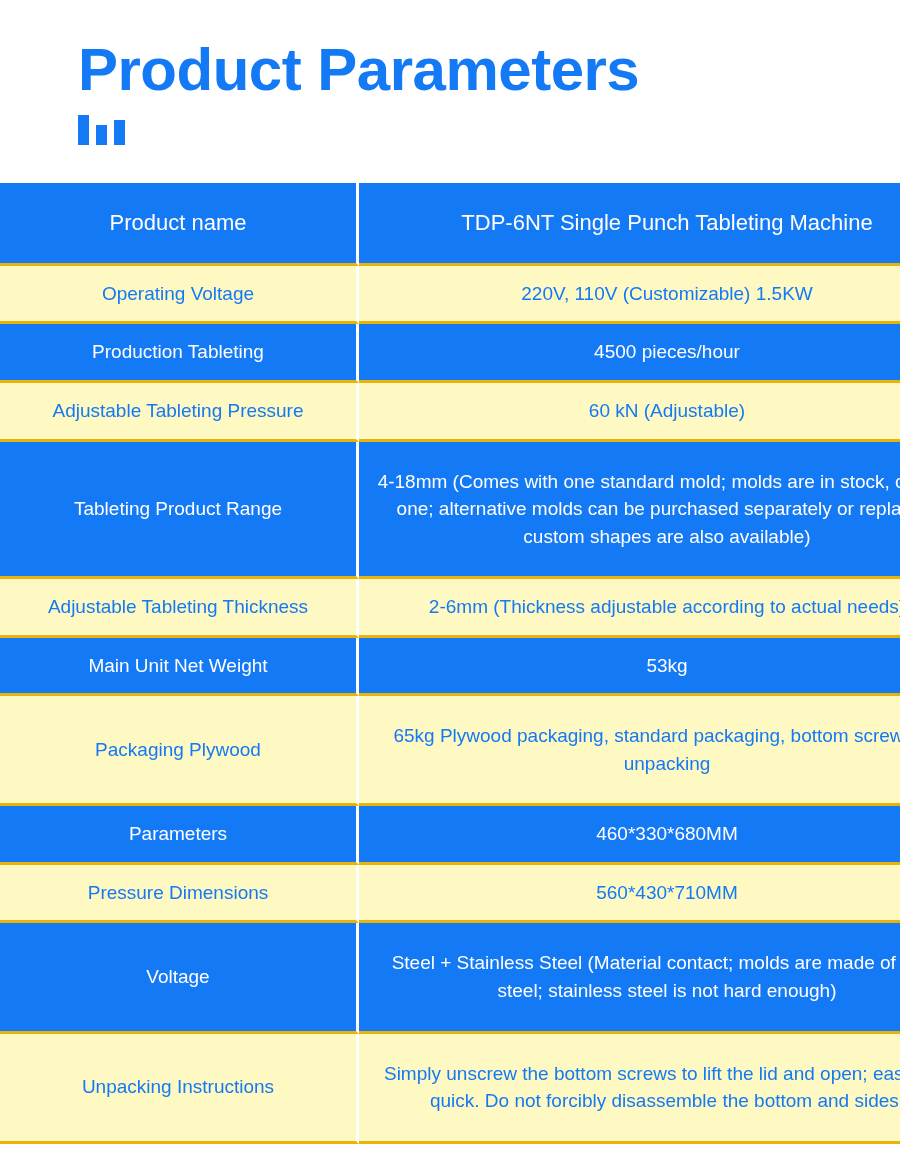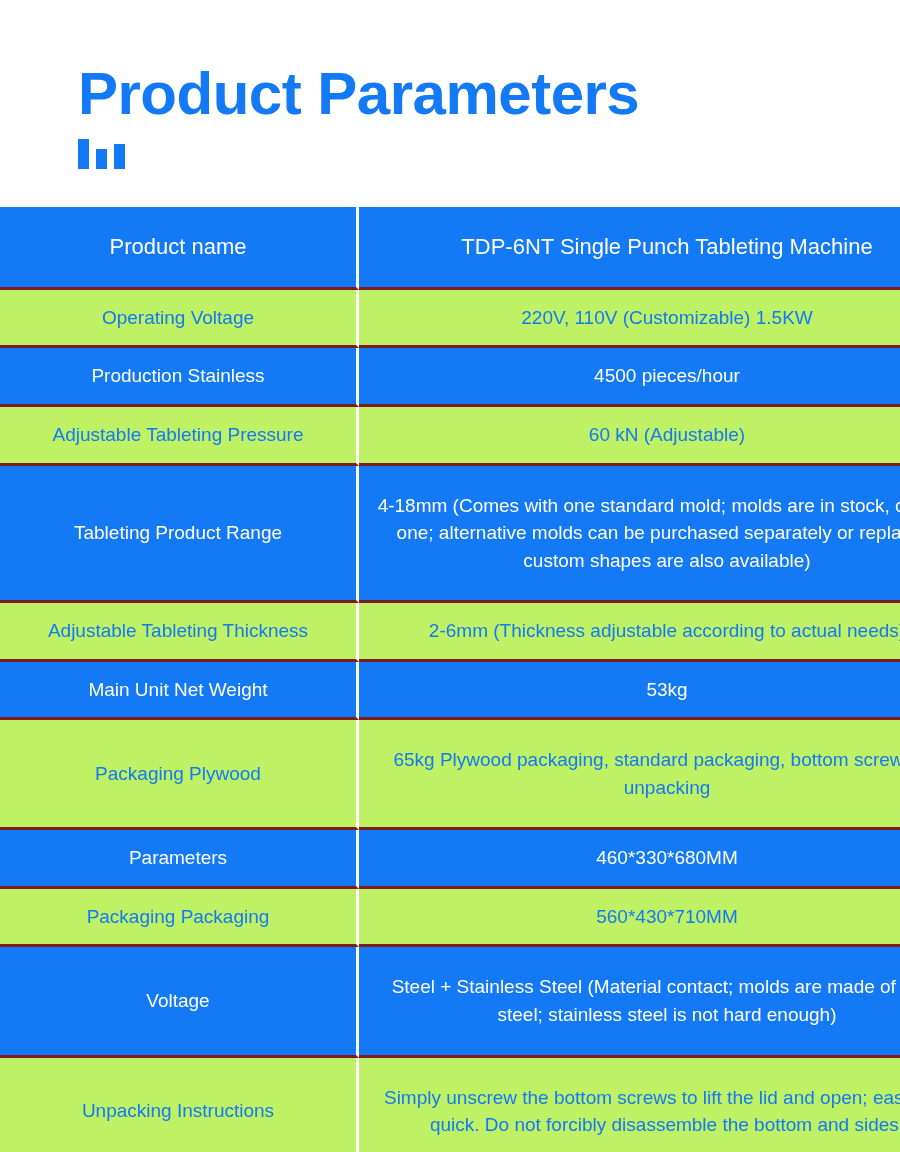--- a/index.html
+++ b/index.html
@@ -16,21 +16,21 @@
 
   .page {
     width: 900px;
     height: 1152px;
     position: relative;
     background: #ffffff;
   }
 
   
   .header {
-    padding: 62px 0 0 78px;
+    padding: 38px 0 0 78px;
   }
   .page-title {
     font-size: 60px;
     font-weight: bold;
     color: #1479f5;
     line-height: 1.05;
     letter-spacing: -0.5px;
     margin: 0;
     white-space: nowrap;
   }
@@ -60,38 +60,38 @@
   }
   .param-table tr {
     background: #ffffff;
   }
   .param-table td {
     vertical-align: middle;
     text-align: center;
     padding: 14px 18px;
     line-height: 1.45;
     font-size: 19px;
-    border-bottom: 3px solid #7f1d1d;
+    border-bottom: 3px solid #eab308;
   }
   .col-label { width: 320px; }
   .col-value { width: 580px; }
 
   
   .param-table td.col-label {
     border-right: 3px solid #ffffff;
   }
 
   
   tr.row-blue td {
     background: #1479f5;
     color: #ffffff;
   }
   
   tr.row-gray td {
-    background: #bef264;
+    background: #fef9c3;
     color: #1479f5;
     text-align: center;
   }
 
   
   tr.row-header td {
     font-size: 22px;
     padding-top: 24px;
     padding-bottom: 24px;
   }
@@ -119,21 +119,21 @@
     <tbody>
       <tr class="row-blue row-header">
         <td class="col-label">Product name</td>
         <td class="col-value">TDP-6NT Single Punch Tableting Machine</td>
       </tr>
     <tr class="row-gray">
           <td class="col-label">Operating Voltage</td>
           <td class="col-value">220V, 110V (Customizable) 1.5KW</td>
         </tr>
         <tr class="row-blue">
-          <td class="col-label">Production Stainless</td>
+          <td class="col-label">Production Tableting</td>
           <td class="col-value">4500 pieces/hour</td>
         </tr>
         <tr class="row-gray">
           <td class="col-label">Adjustable Tableting Pressure</td>
           <td class="col-value">60 kN (Adjustable)</td>
         </tr>
         <tr class="row-blue row-tall">
           <td class="col-label">Tableting Product Range</td>
           <td class="col-value">4-18mm (Comes with one standard mold; molds are in stock, choose one; alternative molds can be purchased separately or replaced; custom shapes are also available)</td>
         </tr>
@@ -147,21 +147,21 @@
         </tr>
         <tr class="row-gray row-tall">
           <td class="col-label">Packaging Plywood</td>
           <td class="col-value">65kg Plywood packaging, standard packaging, bottom screws for unpacking</td>
         </tr>
         <tr class="row-blue">
           <td class="col-label">Parameters</td>
           <td class="col-value">460*330*680MM</td>
         </tr>
         <tr class="row-gray">
-          <td class="col-label">Packaging Packaging</td>
+          <td class="col-label">Pressure Dimensions</td>
           <td class="col-value">560*430*710MM</td>
         </tr>
         <tr class="row-blue row-tall">
           <td class="col-label">Voltage</td>
           <td class="col-value">Steel + Stainless Steel (Material contact; molds are made of mold steel; stainless steel is not hard enough)</td>
         </tr>
         <tr class="row-gray row-tall">
           <td class="col-label">Unpacking Instructions</td>
           <td class="col-value">Simply unscrew the bottom screws to lift the lid and open; easy and quick. Do not forcibly disassemble the bottom and sides.</td>
         </tr>

